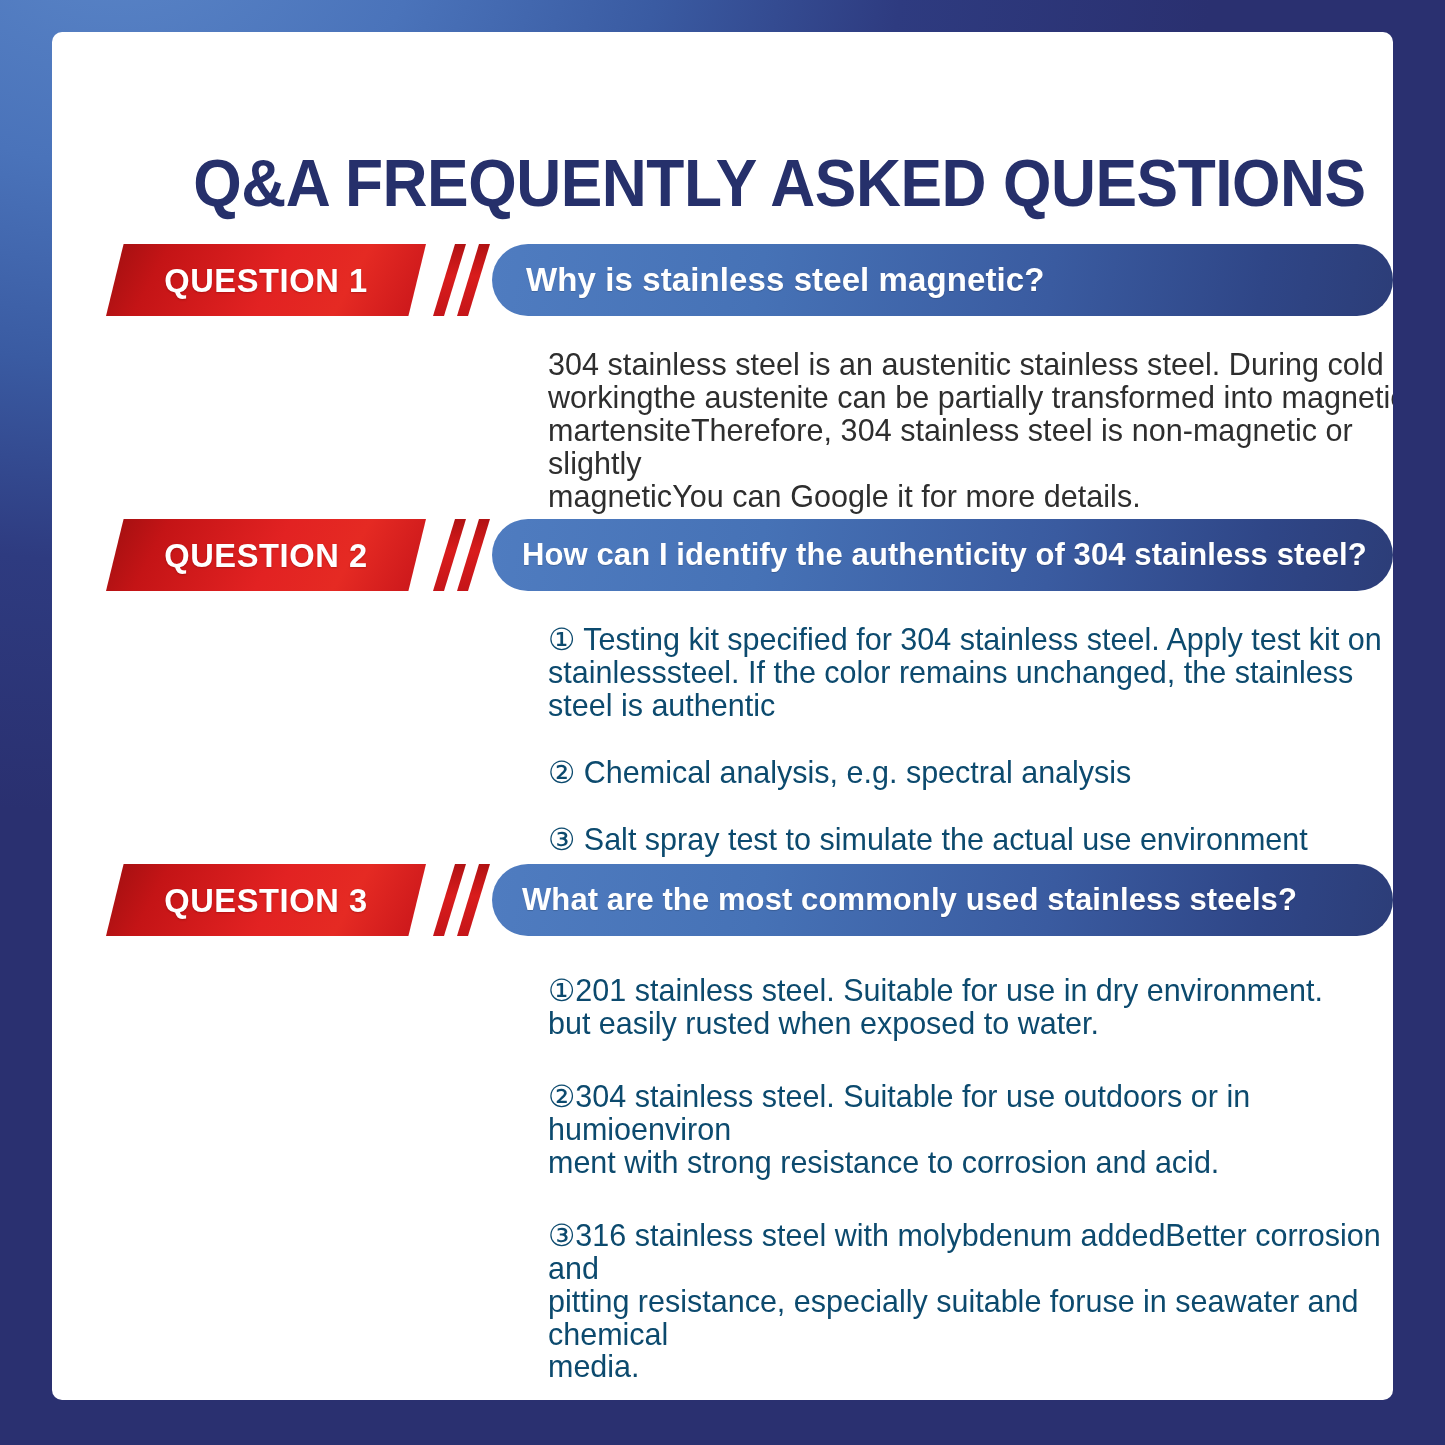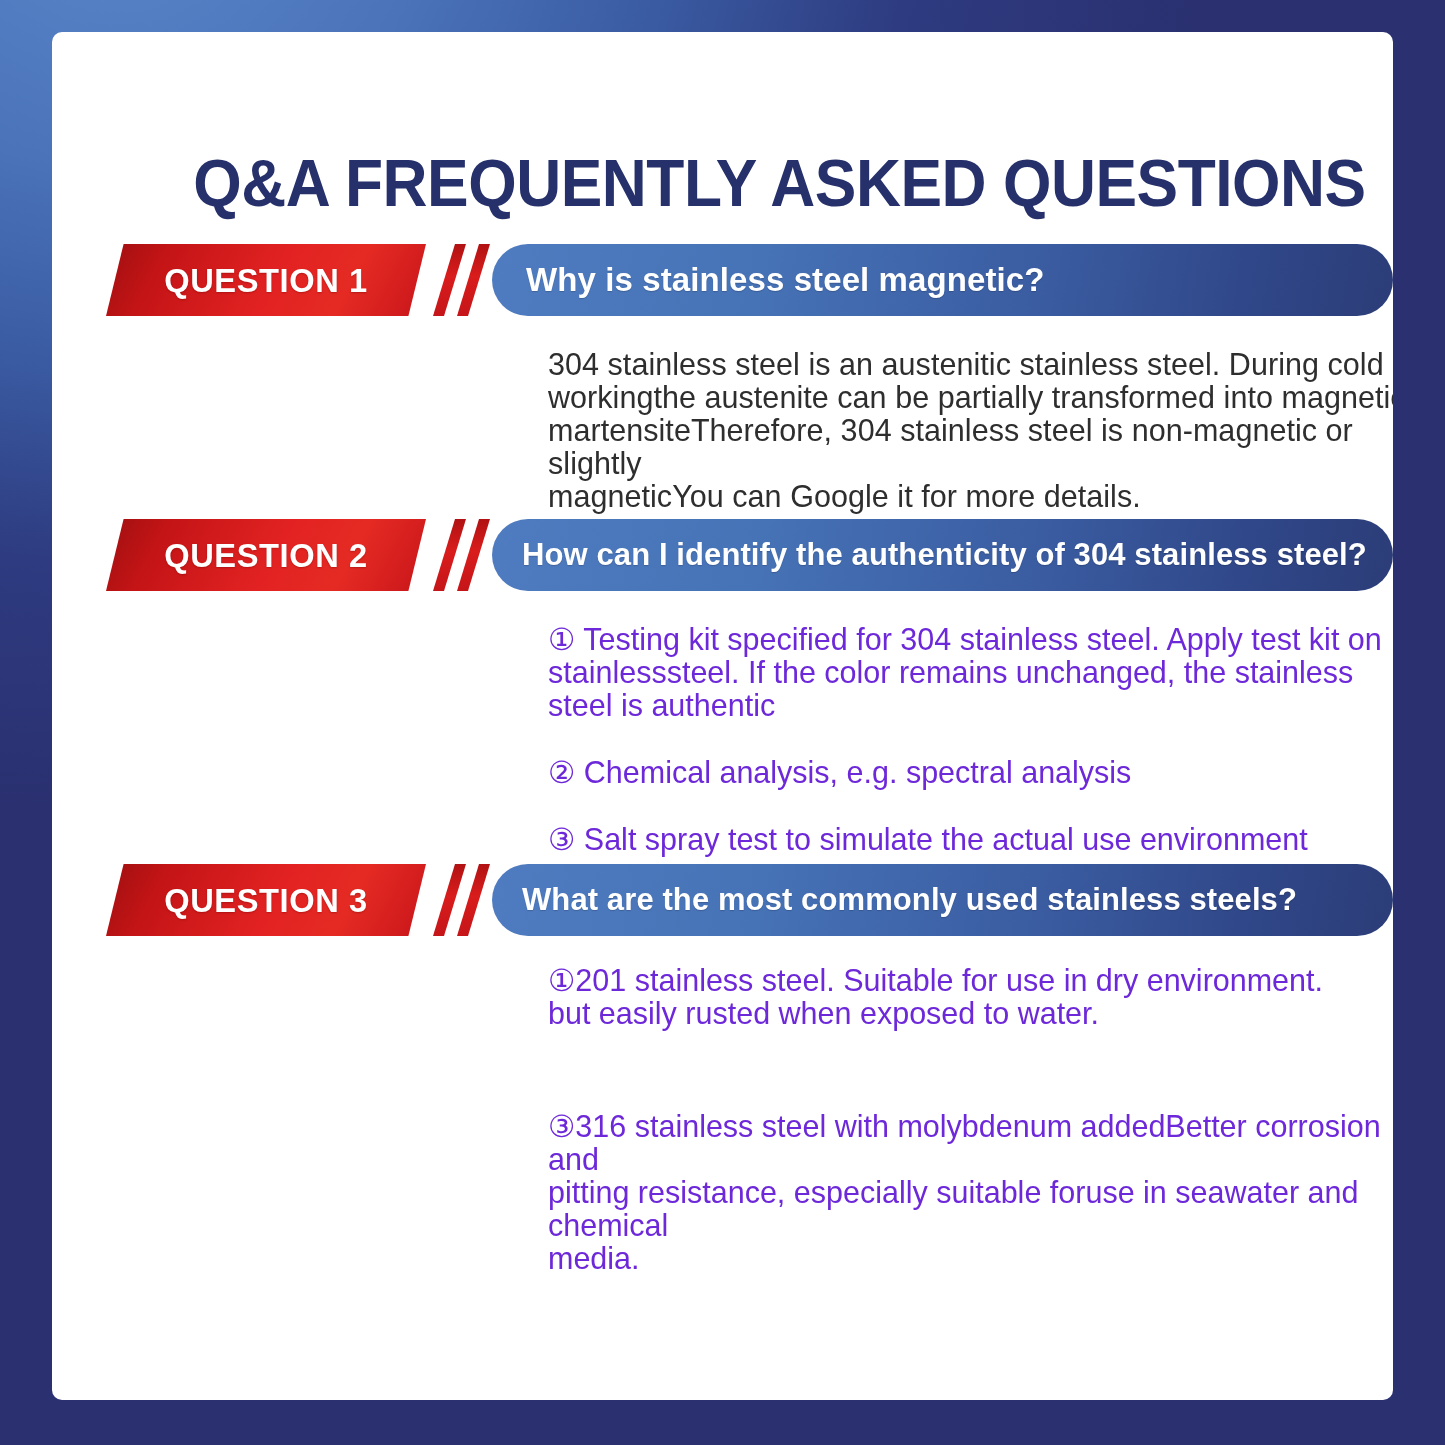--- a/index.html
+++ b/index.html
@@ -147,21 +147,21 @@
     font-size: 30.5px;
     line-height: 1.08;
     color: #2e2e2e;
     letter-spacing: 0.05px;
     margin: 0;
     white-space: pre-line;
   }
   .ans-item {
     font-size: 30.5px;
     line-height: 1.08;
-    color: #6d28d9;
+    color: #0c4a6e;
     margin: 0;
     white-space: pre-line;
   }
   .gap-sm { height: 34px; }
   .gap-md { height: 40px; }
 </style>
 </head>
 <body>
 
 <div id="page">
@@ -220,24 +220,26 @@
           <span class="qtag-label">QUESTION 3</span>
         </div>
         <div class="qslashes">
           <div class="qslash s1"></div>
           <div class="qslash s2"></div>
         </div>
         <div class="qpill wide">
           <span class="qpill-label">What are the most commonly used stainless steels?</span>
         </div>
       </div>
-      <div class="qbody" style="top:100px;">
+      <div class="qbody" style="top:110px;">
         <p class="ans-item">①201 stainless steel. Suitable for use in dry environment.
 but easily rusted when exposed to water.</p>
         <div class="gap-md"></div>
+        <p class="ans-item">②304 stainless steel. Suitable for use outdoors or in humioenviron
+ment  with strong resistance to corrosion and acid.</p>
         <div class="gap-md"></div>
         <p class="ans-item">③316 stainless steel with molybdenum addedBetter corrosion and
 pitting resistance, especially suitable foruse in seawater and chemical
 media.</p>
         <div class="gap-md"></div>
 
       </div>
     </div>
 
   </div>

